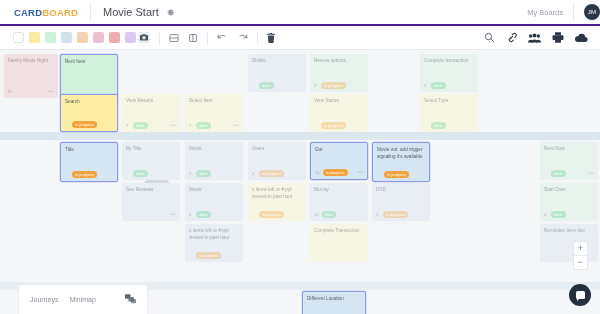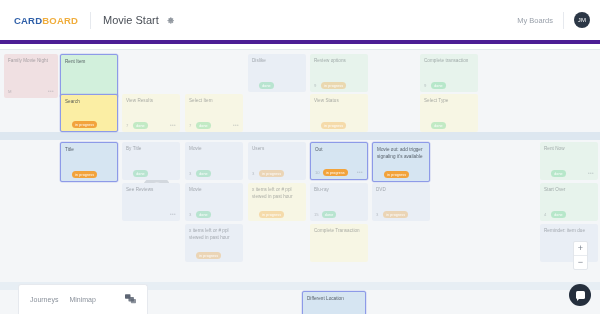--- a/index.html
+++ b/index.html
@@ -7,32 +7,32 @@
     width: 600px; height: 314px;
     overflow: hidden;
     background: #f7f8fa;
     font-family: "Liberation Sans", sans-serif;
     -webkit-font-smoothing: antialiased;
   }
   .app { position: relative; width: 600px; height: 314px; background: #f4f6f8; }
 
   
   .header {
-    position: absolute; top: 0; left: 0; width: 600px; height: 44px;
-    background: #ffffff; border-bottom: 4px solid #4c1d95;
+    position: absolute; top: 0; left: 0; width: 600px; height: 26px;
+    background: #ffffff; border-bottom: 2px solid #4c1d95;
     display: flex; align-items: center;
     z-index: 30;
   }
   .logo { margin-left: 14px; font-size: 9.5px; font-weight: bold; letter-spacing: .2px; }
   .logo .c1 { color: #2f5fa8; }
   .logo .c2 { color: #f0ad3c; }
   .hdr-div { width: 1px; height: 17px; background: #e6e9ee; margin: 0 12px; }
   .board-title { font-size: 11px; color: #4a4f57; font-weight: 400; }
   .hdr-gear { margin-left: 7px; font-size: 8.5px; color: #8a9099; line-height: 1; }
-  .hdr-right { margin-left: auto; display: flex; align-items: center; padding-right: 10px; }
+  .hdr-right { margin-left: auto; display: flex; align-items: center; }
   .myboards { font-size: 7.5px; color: #9aa1ab; margin-right: 10px; }
   .hdr-div2 { width: 1px; height: 17px; background: #e6e9ee; margin-right: 10px; }
   .avatar {
     width: 16px; height: 16px; border-radius: 50%;
     background: #2c3746; color: #fff; font-size: 6px;
     display: flex; align-items: center; justify-content: center; letter-spacing: .2px;
   }
 
   
   .toolbar {

